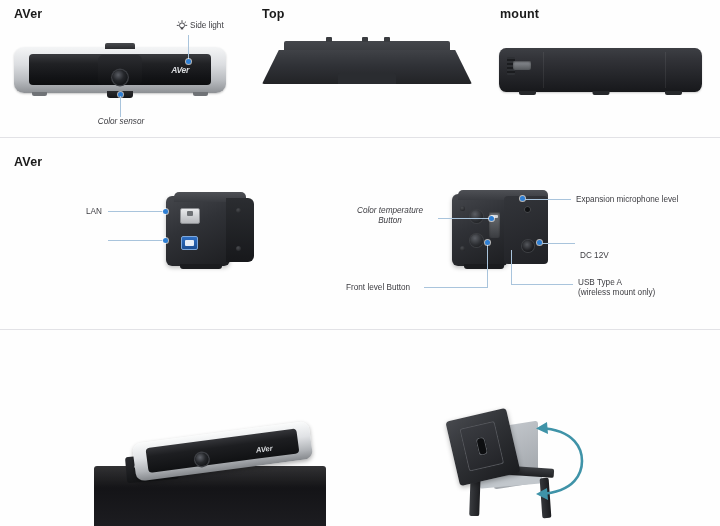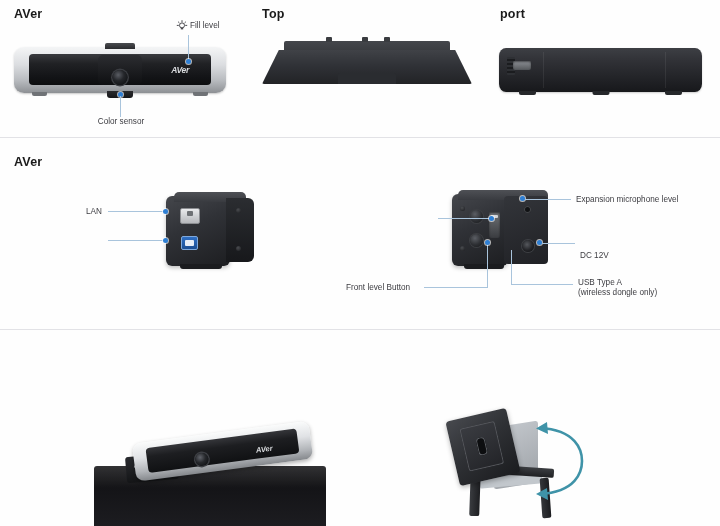--- a/index.html
+++ b/index.html
@@ -24,21 +24,21 @@
     letter-spacing: .2px;
     white-space: nowrap;
   }
   .callout {
     position: absolute;
     font-size: 8.2px;
     color: #3c3c41;
     line-height: 1.25;
     white-space: pre;
   }
-  .callout.ctr { text-align: center; }
+  .callout.ctr { text-align: center; font-style: italic; }
   .callout.rt  { text-align: right; }
 
   
   .divider {
     position: absolute;
     left: 0; width: 720px;
     height: 1px;
     background: #e2e2e6;
   }
 
@@ -433,21 +433,21 @@
 </head>
 <body>
 
 <div id="page">
 
   <div class="divider" style="top:137px"></div>
   <div class="divider" style="top:329px"></div>
 
   <div class="heading" style="left:14px; top:7px">AVer</div>
   <div class="heading" style="left:262px; top:7px">Top</div>
-  <div class="heading" style="left:500px; top:7px">port</div>
+  <div class="heading" style="left:500px; top:7px">mount</div>
 
   <div class="front-dev">
     <div class="front-shell"></div>
     <div class="front-tab"></div>
     <div class="front-face">
       <div class="front-lens-hump"></div>
       <div class="front-lens"></div>
       <div class="front-logo">AVer</div>
     </div>
     <div class="front-chin"></div>
@@ -459,21 +459,21 @@
     <circle cx="6" cy="5.4" r="2.5" fill="none" stroke="#4a4a4f" stroke-width="1"></circle>
     <rect x="4.8" y="7.8" width="2.4" height="1.6" fill="#4a4a4f"></rect>
     <g stroke="#4a4a4f" stroke-width="1" stroke-linecap="round">
       <line x1="6" y1="0.6" x2="6" y2="1.9"></line>
       <line x1="1.2" y1="5.4" x2="2.4" y2="5.4"></line>
       <line x1="9.6" y1="5.4" x2="10.8" y2="5.4"></line>
       <line x1="2.4" y1="2.0" x2="3.2" y2="2.8"></line>
       <line x1="9.6" y1="2.0" x2="8.8" y2="2.8"></line>
     </g>
   </svg>
-  <div class="callout" style="left:190px; top:21px">Fill level</div>
+  <div class="callout" style="left:190px; top:21px">Side light</div>
   <div class="lead-v" style="left:188px; top:35px; height:26px"></div>
   <div class="dot" style="left:186px; top:59px"></div>
 
   <div class="dot" style="left:118px; top:92px"></div>
   <div class="lead-v" style="left:120px; top:96px; height:21px"></div>
   <div class="callout ctr" style="left:80px; top:117px; width:82px">Color sensor</div>
 
   <div class="top-dev">
     <div class="top-upper">
       <div class="top-tab" style="left:42px"></div>
@@ -523,40 +523,42 @@
     <div class="btn-round" style="left:18px; top:20px; width:13px; height:13px"></div>
     <div class="btn-round" style="left:18px; top:44px; width:13px; height:13px"></div>
     <div class="p-usba" style="left:37px; top:22px; width:11px; height:26px"></div>
     <div class="mic-hole" style="left:72px; top:16px; width:7px; height:7px"></div>
     <div class="p-dc" style="left:70px; top:50px; width:12px; height:12px"></div>
     <div class="screw" style="left:8px; top:16px"></div>
     <div class="screw" style="left:8px; top:56px"></div>
     <div class="sd-foot" style="left:12px; top:74px; width:40px"></div>
   </div>
 
+  <div class="callout ctr" style="left:344px; top:206px; width:92px">Color temperature
+Button</div>
   <div class="lead-h" style="left:438px; top:218px; width:52px"></div>
   <div class="dot" style="left:489px; top:216px"></div>
 
   <div class="callout" style="left:346px; top:283px">Front level Button</div>
   <div class="lead-h" style="left:424px; top:287px; width:63px"></div>
   <div class="lead-v" style="left:487px; top:243px; height:45px"></div>
   <div class="dot" style="left:485px; top:240px"></div>
 
   <div class="dot" style="left:520px; top:196px"></div>
   <div class="lead-h" style="left:525px; top:199px; width:46px"></div>
   <div class="callout" style="left:576px; top:195px">Expansion microphone level</div>
 
   <div class="dot" style="left:537px; top:240px"></div>
   <div class="lead-h" style="left:542px; top:243px; width:33px"></div>
   <div class="callout" style="left:580px; top:251px">DC 12V</div>
 
   <div class="lead-v" style="left:511px; top:250px; height:34px"></div>
   <div class="lead-h" style="left:511px; top:284px; width:62px"></div>
   <div class="callout" style="left:578px; top:278px">USB Type A
-(wireless dongle only)</div>
+(wireless mount only)</div>
 
 
   <div class="monitor">
     <div class="monitor-glow"></div>
   </div>
   <div class="mnt-clip">
     <div class="mnt-clip-logo">AVer</div>
   </div>
   <div class="mnt-cam">
     <div class="mnt-shell"></div>

